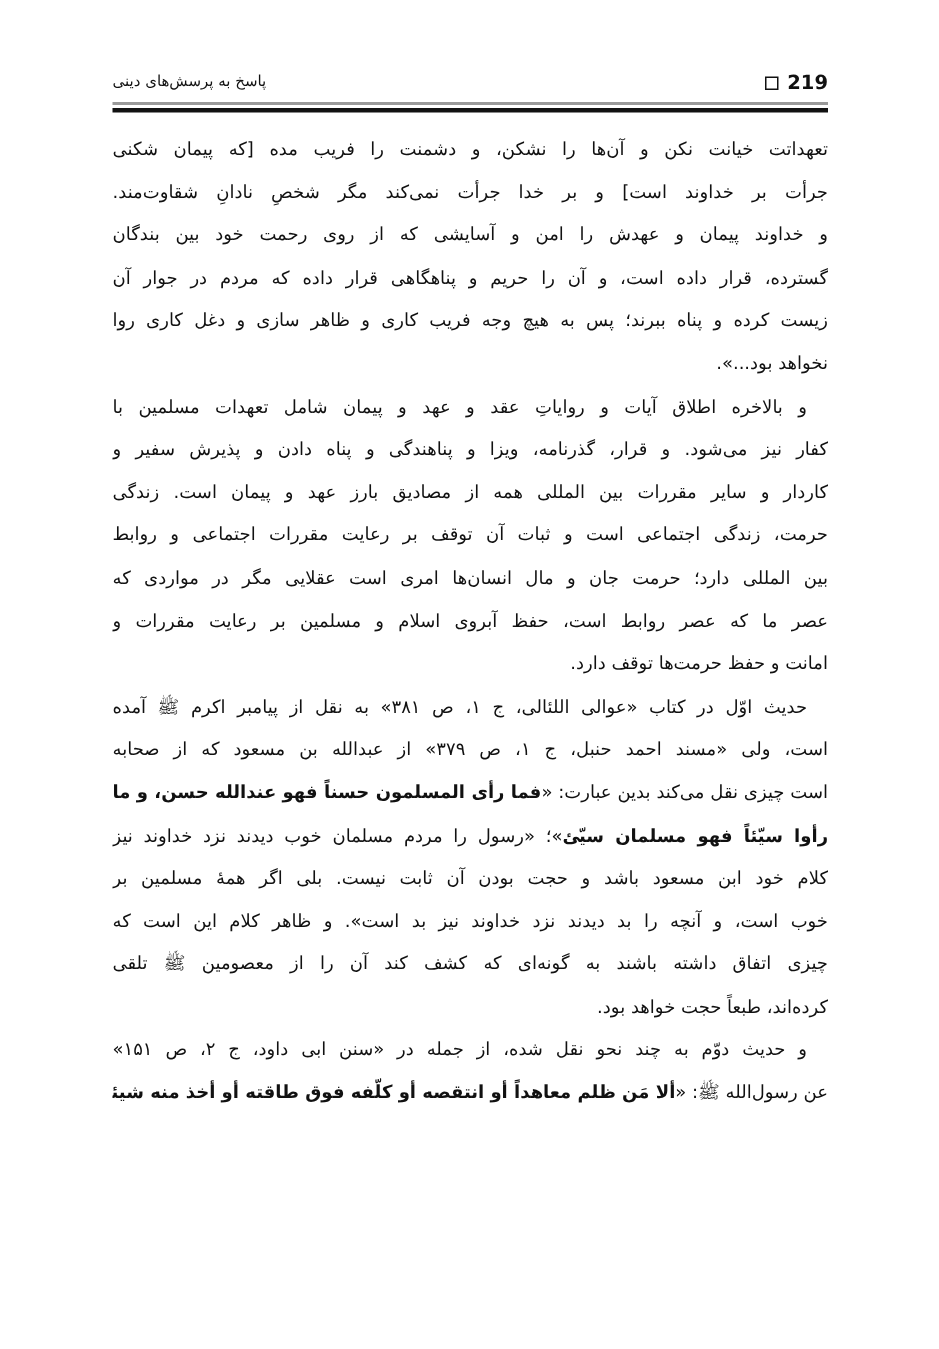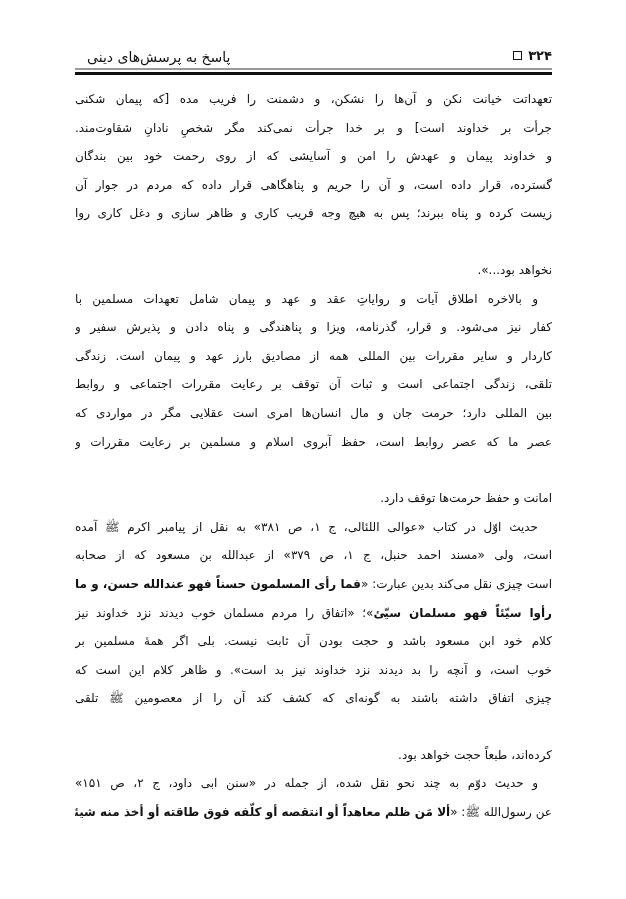--- a/index.html
+++ b/index.html
@@ -3,62 +3,62 @@
 <meta charset="utf-8">
 <style>
   html, body { margin:0; padding:0; background:#ffffff; }
   body { width:626px; height:899px; position:relative; overflow:hidden;
          font-family:"DejaVu Sans", sans-serif; color:#111; }
   .page { position:absolute; left:0; top:0; width:626px; height:899px; }
   .header { position:absolute; left:75px; width:477px; top:48px; height:20px; direction:rtl; }
   .page-num-wrap { position:absolute; right:0; top:0; display:flex; align-items:center; gap:6px; direction:rtl; }
   .page-num { font-size:13px; font-weight:bold; }
   .square-icon { width:9px; height:9px; border:1.5px solid #111; box-sizing:border-box; display:inline-block; }
-  .running-title { position:absolute; left:12px; top:1px; font-size:14px; direction:rtl; }
+  .running-title { position:absolute; left:0; top:1px; font-size:10px; direction:rtl; }
   .rule-gray { position:absolute; left:75px; width:477px; top:68px; height:2px; background:#9a9a9a; }
   .rule-black { position:absolute; left:75px; width:477px; top:72px; height:2.5px; background:#111; }
   .body-text { position:absolute; left:75px; width:477px; top:85px; direction:rtl;
                font-size:12px; line-height:28.6px; text-align:justify; }
   .line { display:block; white-space:nowrap; text-align-last:justify; text-align:justify; height:28.6px; overflow:hidden; }
-  .line.last { text-align-last:right;margin-top:28px; }
+  .line.last { text-align-last:right; }
   .line.indent { padding-right:14px; }
   .b { font-weight:bold; }
 </style>
 </head>
 <body>
 
 <div class="page">
   <div class="header">
     <div class="page-num-wrap">
-      <span class="page-num">۳۲۴</span>
+      <span class="page-num">219</span>
       <span class="square-icon"></span>
     </div>
     <div class="running-title">پاسخ به پرسش‌های دینی</div>
   </div>
   <div class="rule-gray"></div>
   <div class="rule-black"></div>
 
   <div class="body-text" id="body-text">
       <span class="line">تعهداتت خیانت نکن و آن‌ها را نشکن، و دشمنت را فریب مده [که پیمان شکنی</span>
       <span class="line">جرأت بر خداوند است] و بر خدا جرأت نمی‌کند مگر شخصِ نادانِ شقاوت‌مند.</span>
       <span class="line">و خداوند پیمان و عهدش را امن و آسایشی که از روی رحمت خود بین بندگان</span>
       <span class="line">گسترده، قرار داده است، و آن را حریم و پناهگاهی قرار داده که مردم در جوار آن</span>
       <span class="line">زیست کرده و پناه ببرند؛ پس به هیچ وجه فریب کاری و ظاهر سازی و دغل کاری روا</span>
       <span class="line last">نخواهد بود...».</span>
       <span class="line indent">و بالاخره اطلاق آیات و روایاتِ عقد و عهد و پیمان شامل تعهدات مسلمین با</span>
       <span class="line">کفار نیز می‌شود. و قرار، گذرنامه، ویزا و پناهندگی و پناه دادن و پذیرش سفیر و</span>
       <span class="line">کاردار و سایر مقررات بین المللی همه از مصادیق بارز عهد و پیمان است. زندگی</span>
-      <span class="line">تلقی، زندگی اجتماعی است و ثبات آن توقف بر رعایت مقررات اجتماعی و روابط</span>
+      <span class="line">حرمت، زندگی اجتماعی است و ثبات آن توقف بر رعایت مقررات اجتماعی و روابط</span>
       <span class="line">بین المللی دارد؛ حرمت جان و مال انسان‌ها امری است عقلایی مگر در مواردی که</span>
       <span class="line">عصر ما که عصر روابط است، حفظ آبروی اسلام و مسلمین بر رعایت مقررات و</span>
       <span class="line last">امانت و حفظ حرمت‌ها توقف دارد.</span>
       <span class="line indent">حدیث اوّل در کتاب «عوالی اللئالی، ج ۱، ص ۳۸۱» به نقل از پیامبر اکرم ﷺ آمده</span>
       <span class="line">است، ولی «مسند احمد حنبل، ج ۱، ص ۳۷۹» از عبدالله بن مسعود که از صحابه</span>
       <span class="line"><span>است چیزی نقل می‌کند بدین عبارت: «</span><span class="b">فما رأی المسلمون حسناً فهو عندالله حسن، و ما</span></span>
-      <span class="line"><span class="b">رأوا سیّئاً فهو مسلمان سیّئ</span><span>»؛ «اتفاق را مردم مسلمان خوب دیدند نزد خداوند نیز</span></span>
+      <span class="line"><span class="b">رأوا سیّئاً فهو مسلمان سیّئ</span><span>»؛ «رسول را مردم مسلمان خوب دیدند نزد خداوند نیز</span></span>
       <span class="line">کلام خود ابن مسعود باشد و حجت بودن آن ثابت نیست. بلی اگر همهٔ مسلمین بر</span>
       <span class="line">خوب است، و آنچه را بد دیدند نزد خداوند نیز بد است». و ظاهر کلام این است که</span>
       <span class="line">چیزی اتفاق داشته باشند به گونه‌ای که کشف کند آن را از معصومین ﷺ تلقی</span>
       <span class="line last">کرده‌اند، طبعاً حجت خواهد بود.</span>
       <span class="line indent">و حدیث دوّم به چند نحو نقل شده، از جمله در «سنن ابی داود، ج ۲، ص ۱۵۱»</span>
       <span class="line"><span>عن رسول‌الله ﷺ: «</span><span class="b">ألا مَن ظلم معاهداً أو انتقصه أو كلّفه فوق طاقته أو أخذ منه شیئاً</span></span>
     </div>
 </div>
 
 </body></html>

